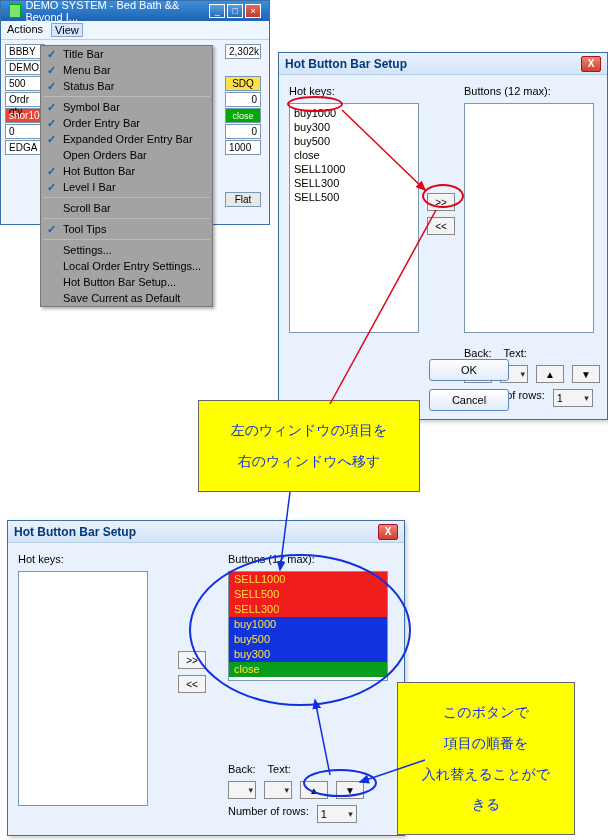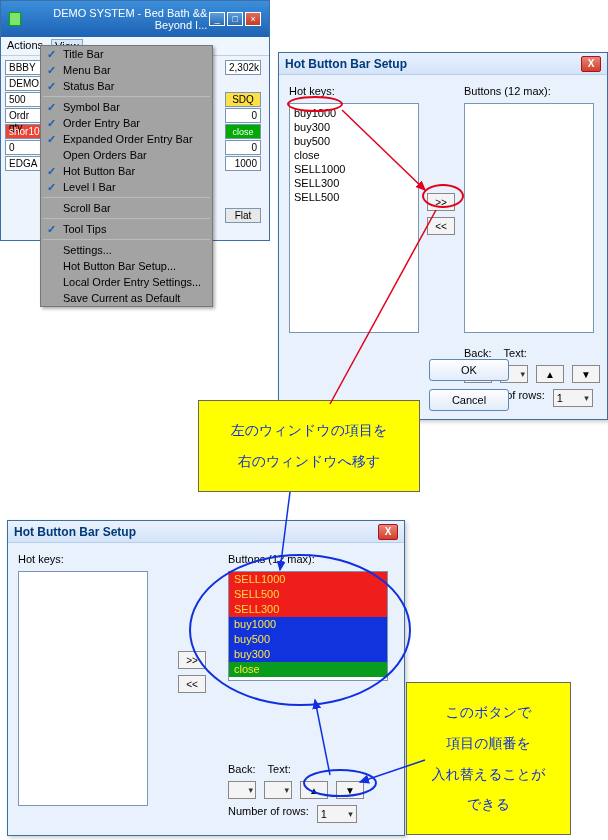--- a/index.html
+++ b/index.html
@@ -17,26 +17,25 @@
   .demo-window {
     position: absolute;
     left: 0; top: 0;
     width: 270px;
     background: #e8f0ff;
     border: 1px solid #3a6ea5;
   }
   .titlebar {
     background: linear-gradient(#3b8edb,#1e62b3);
     color:#fff;
-    height:36px;
+    height:20px;
     display:flex;
     align-items:center;
     padding:0 8px;
     font-size:11px;
-    text-align:right;
   }
   .titlebar .appicon{width:14px;height:14px;margin-right:4px;background:#7fe36c;border:1px solid #0a0;}
   .titlebar .spacer{flex:1}
   .winbtn{width:18px;height:14px;margin-left:2px;border:1px solid #fff;display:flex;align-items:center;justify-content:center;font-size:9px;color:#fff;background:linear-gradient(#5aa0e0,#2d6bb1);}
   .winbtn.close{background:linear-gradient(#e46a5a,#c23c2a);}
   .menubar{background:#eef6ff;padding:2px 6px;font-size:11px;display:flex;gap:8px;border-bottom:1px solid #ccc;}
   .menubar span.active{border:1px solid #8ca6c1;background:#d6e8ff;padding:0 3px;}
   .demo-body{padding:2px;position:relative;background:#eef4fd;}
   .rowcell{border:1px solid #7a96b5;background:#fff;padding:1px 3px;font-size:10px;margin-bottom:1px;height:15px;line-height:12px;}
   .rowcell.red{background:#e43;color:#fff;}
@@ -105,21 +104,21 @@
     background:#ffff00;
     border:1px solid #666;
     padding:14px 18px;
     font-size:14px;
     color:#1030e0;
     text-align:center;
     line-height:2.2;
     font-family:Liberation Sans, sans-serif;
   }
   .callout1{left:198px;top:400px;width:222px}
-  .callout2{left:406px;top:682px;width:165px}
+  .callout2{left:397px;top:682px;width:178px}
 
   
   .ell{position:absolute;border:2px solid #e2001a;border-radius:50%;pointer-events:none}
 
   
   svg.overlay{position:absolute;left:0;top:0;width:608px;height:840px;pointer-events:none}
 </style>
 </head>
 <body>
 
@@ -147,21 +146,21 @@
         <div class="rowcell">0</div>
         <div class="rowcell">EDGA</div>
       </div>
       <div class="rightcol">
         <div class="rowcell">2,302k</div>
         <div style="height:16px"></div>
         <div class="rowcell sdq">SDQ</div>
         <div class="rowcell">0</div>
         <div class="rowcell greenbtn">close</div>
         <div class="rowcell">0</div>
-        <div class="rowcell" style="text-align:right">1000</div>
+        <div class="rowcell" style="text-align:left">1000</div>
         <div style="height:36px"></div>
         <div class="rowcell flat">Flat</div>
       </div>
     </div>
   </div>
 </div>
 
 <div class="dropdown" id="ddmenu">
     <div class="item check">Title Bar</div>
     <div class="item check">Menu Bar</div>
@@ -172,22 +171,22 @@
     <div class="item check">Expanded Order Entry Bar</div>
     <div class="item">Open Orders Bar</div>
     <div class="item check">Hot Button Bar</div>
     <div class="item check">Level I Bar</div>
     <div class="sep"></div>
     <div class="item">Scroll Bar</div>
     <div class="sep"></div>
     <div class="item check">Tool Tips</div>
     <div class="sep"></div>
     <div class="item">Settings...</div>
+    <div class="item">Local Order Entry Settings...</div>
     <div class="item">Hot Button Bar Setup...</div>
-    <div class="item">Local Order Entry Settings...</div>
     <div class="item">Save Current as Default</div>
   </div>
 
 <div class="dialog dialog1">
   <div class="dlg-title">
     <span>Hot Button Bar Setup</span>
     <span class="spacer"></span>
     <span class="dlg-close">X</span>
   </div>
   <div class="dlg-body">

